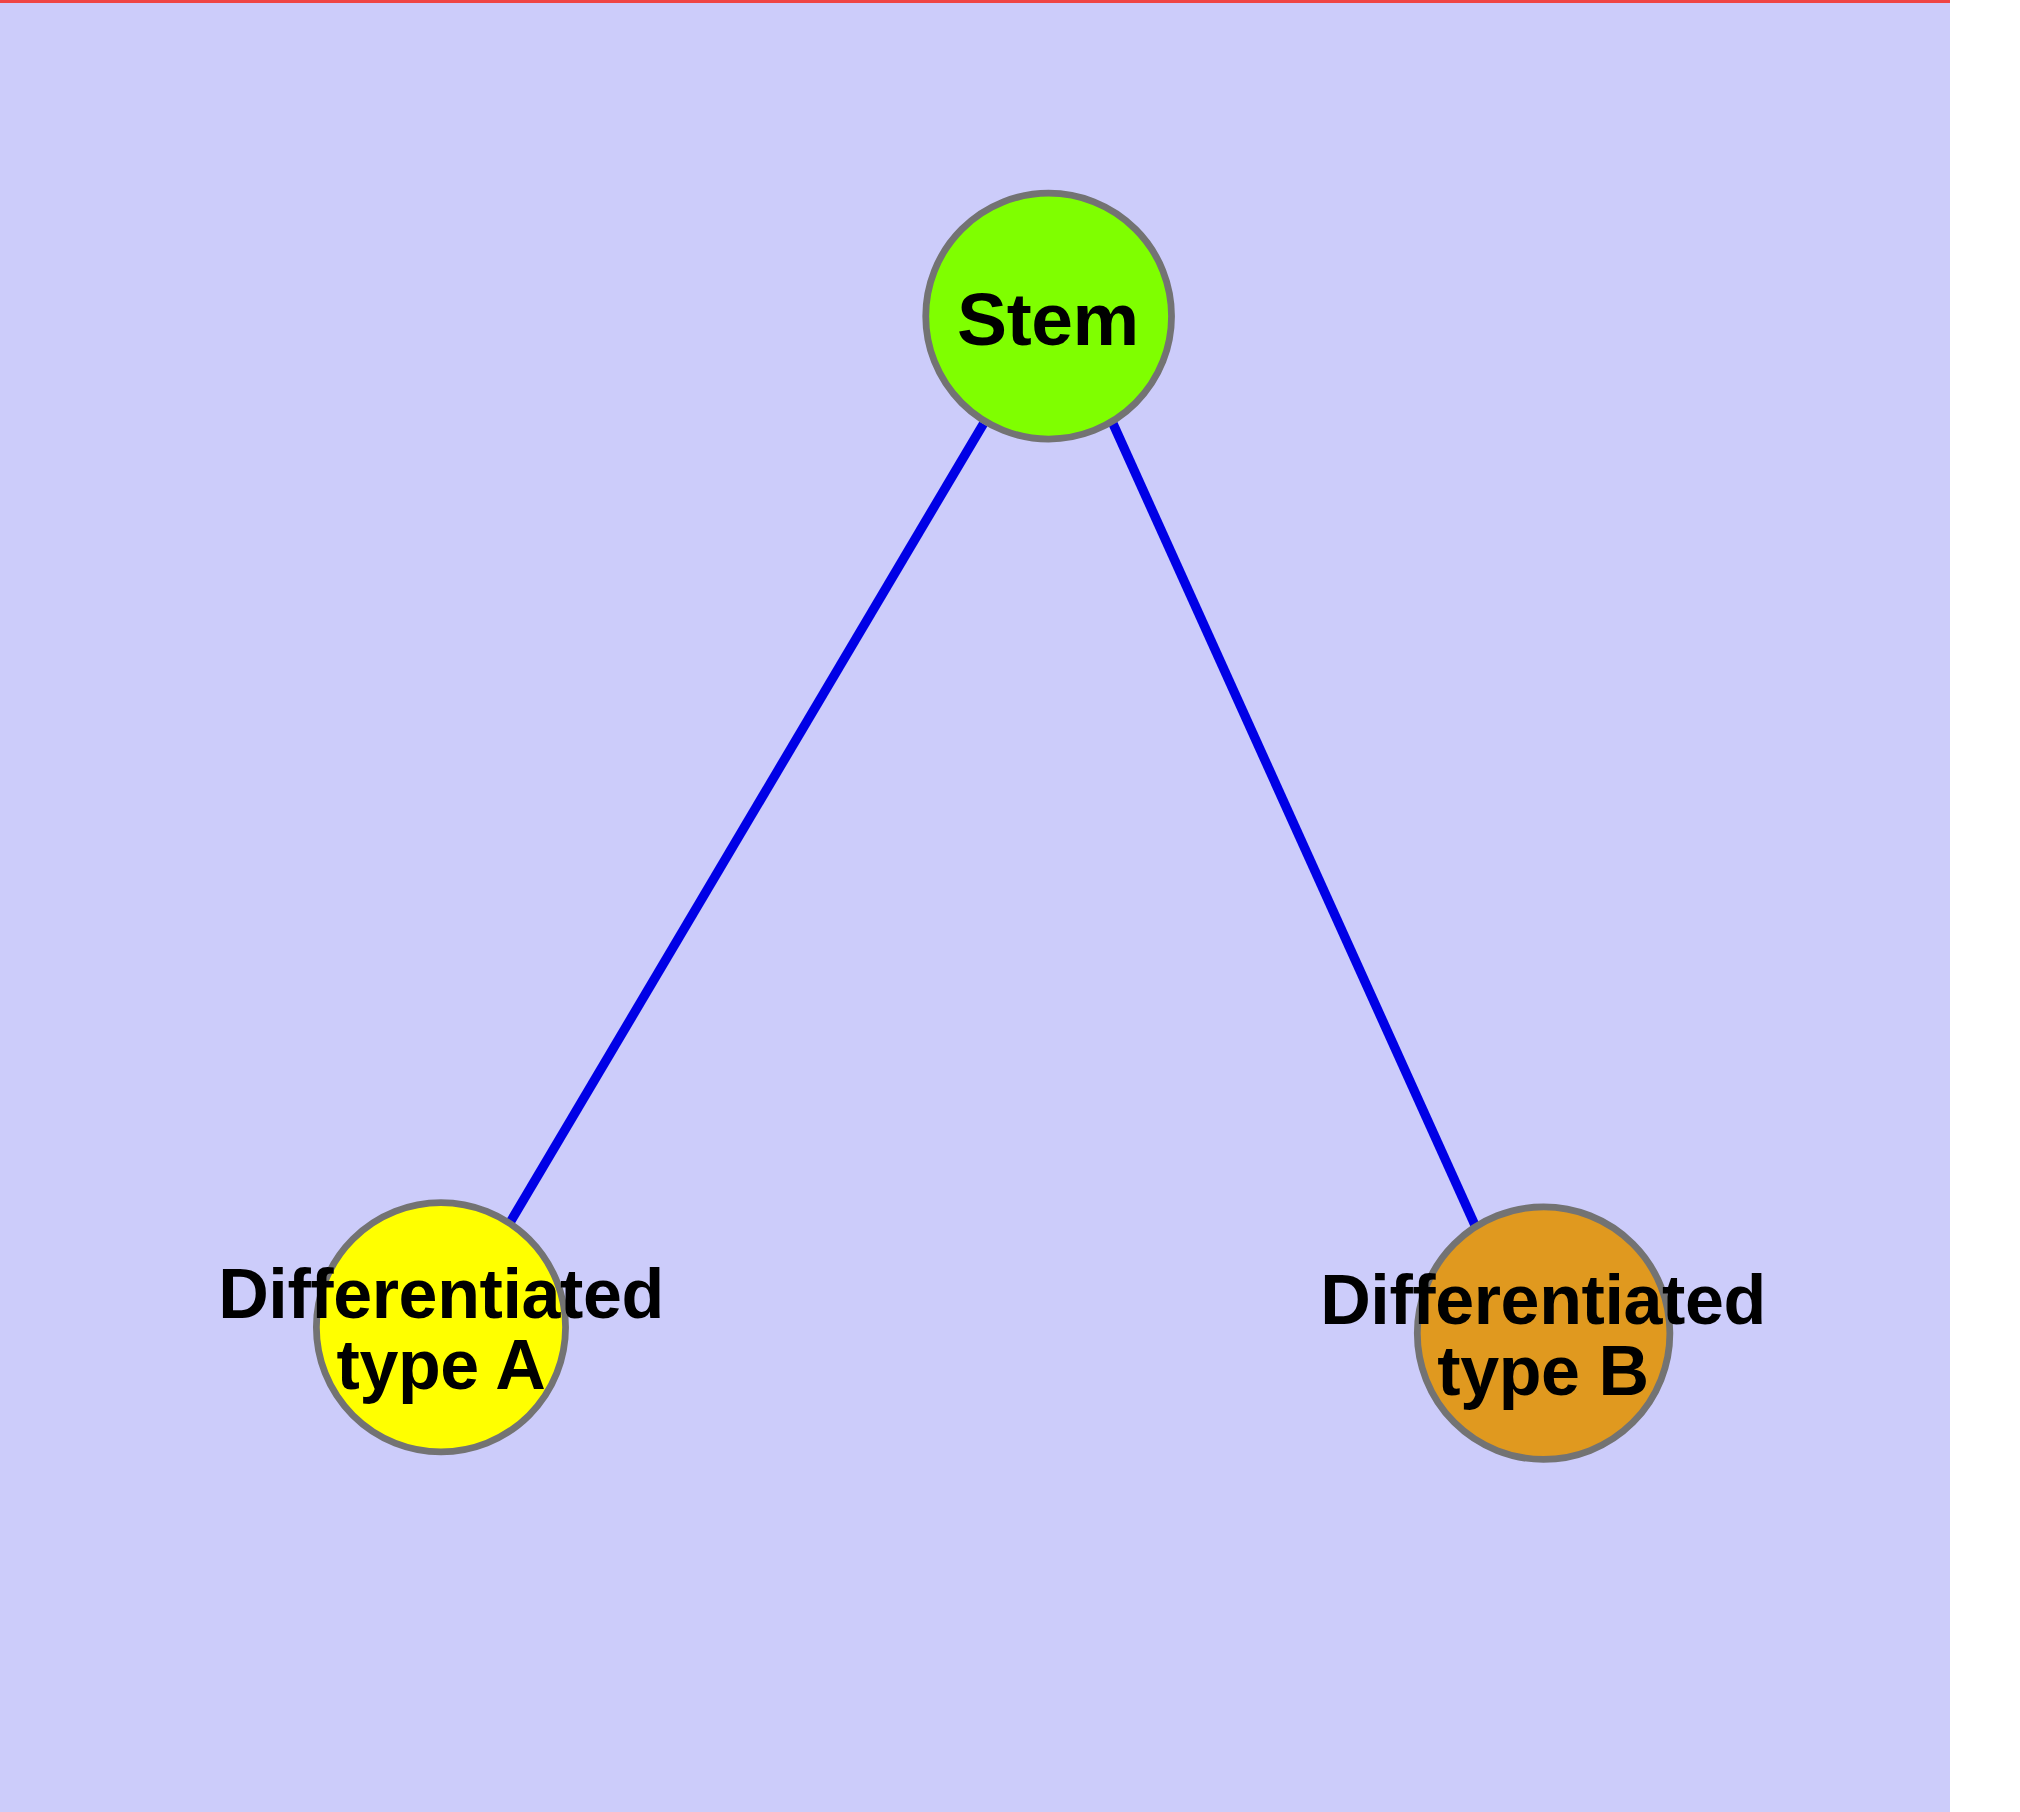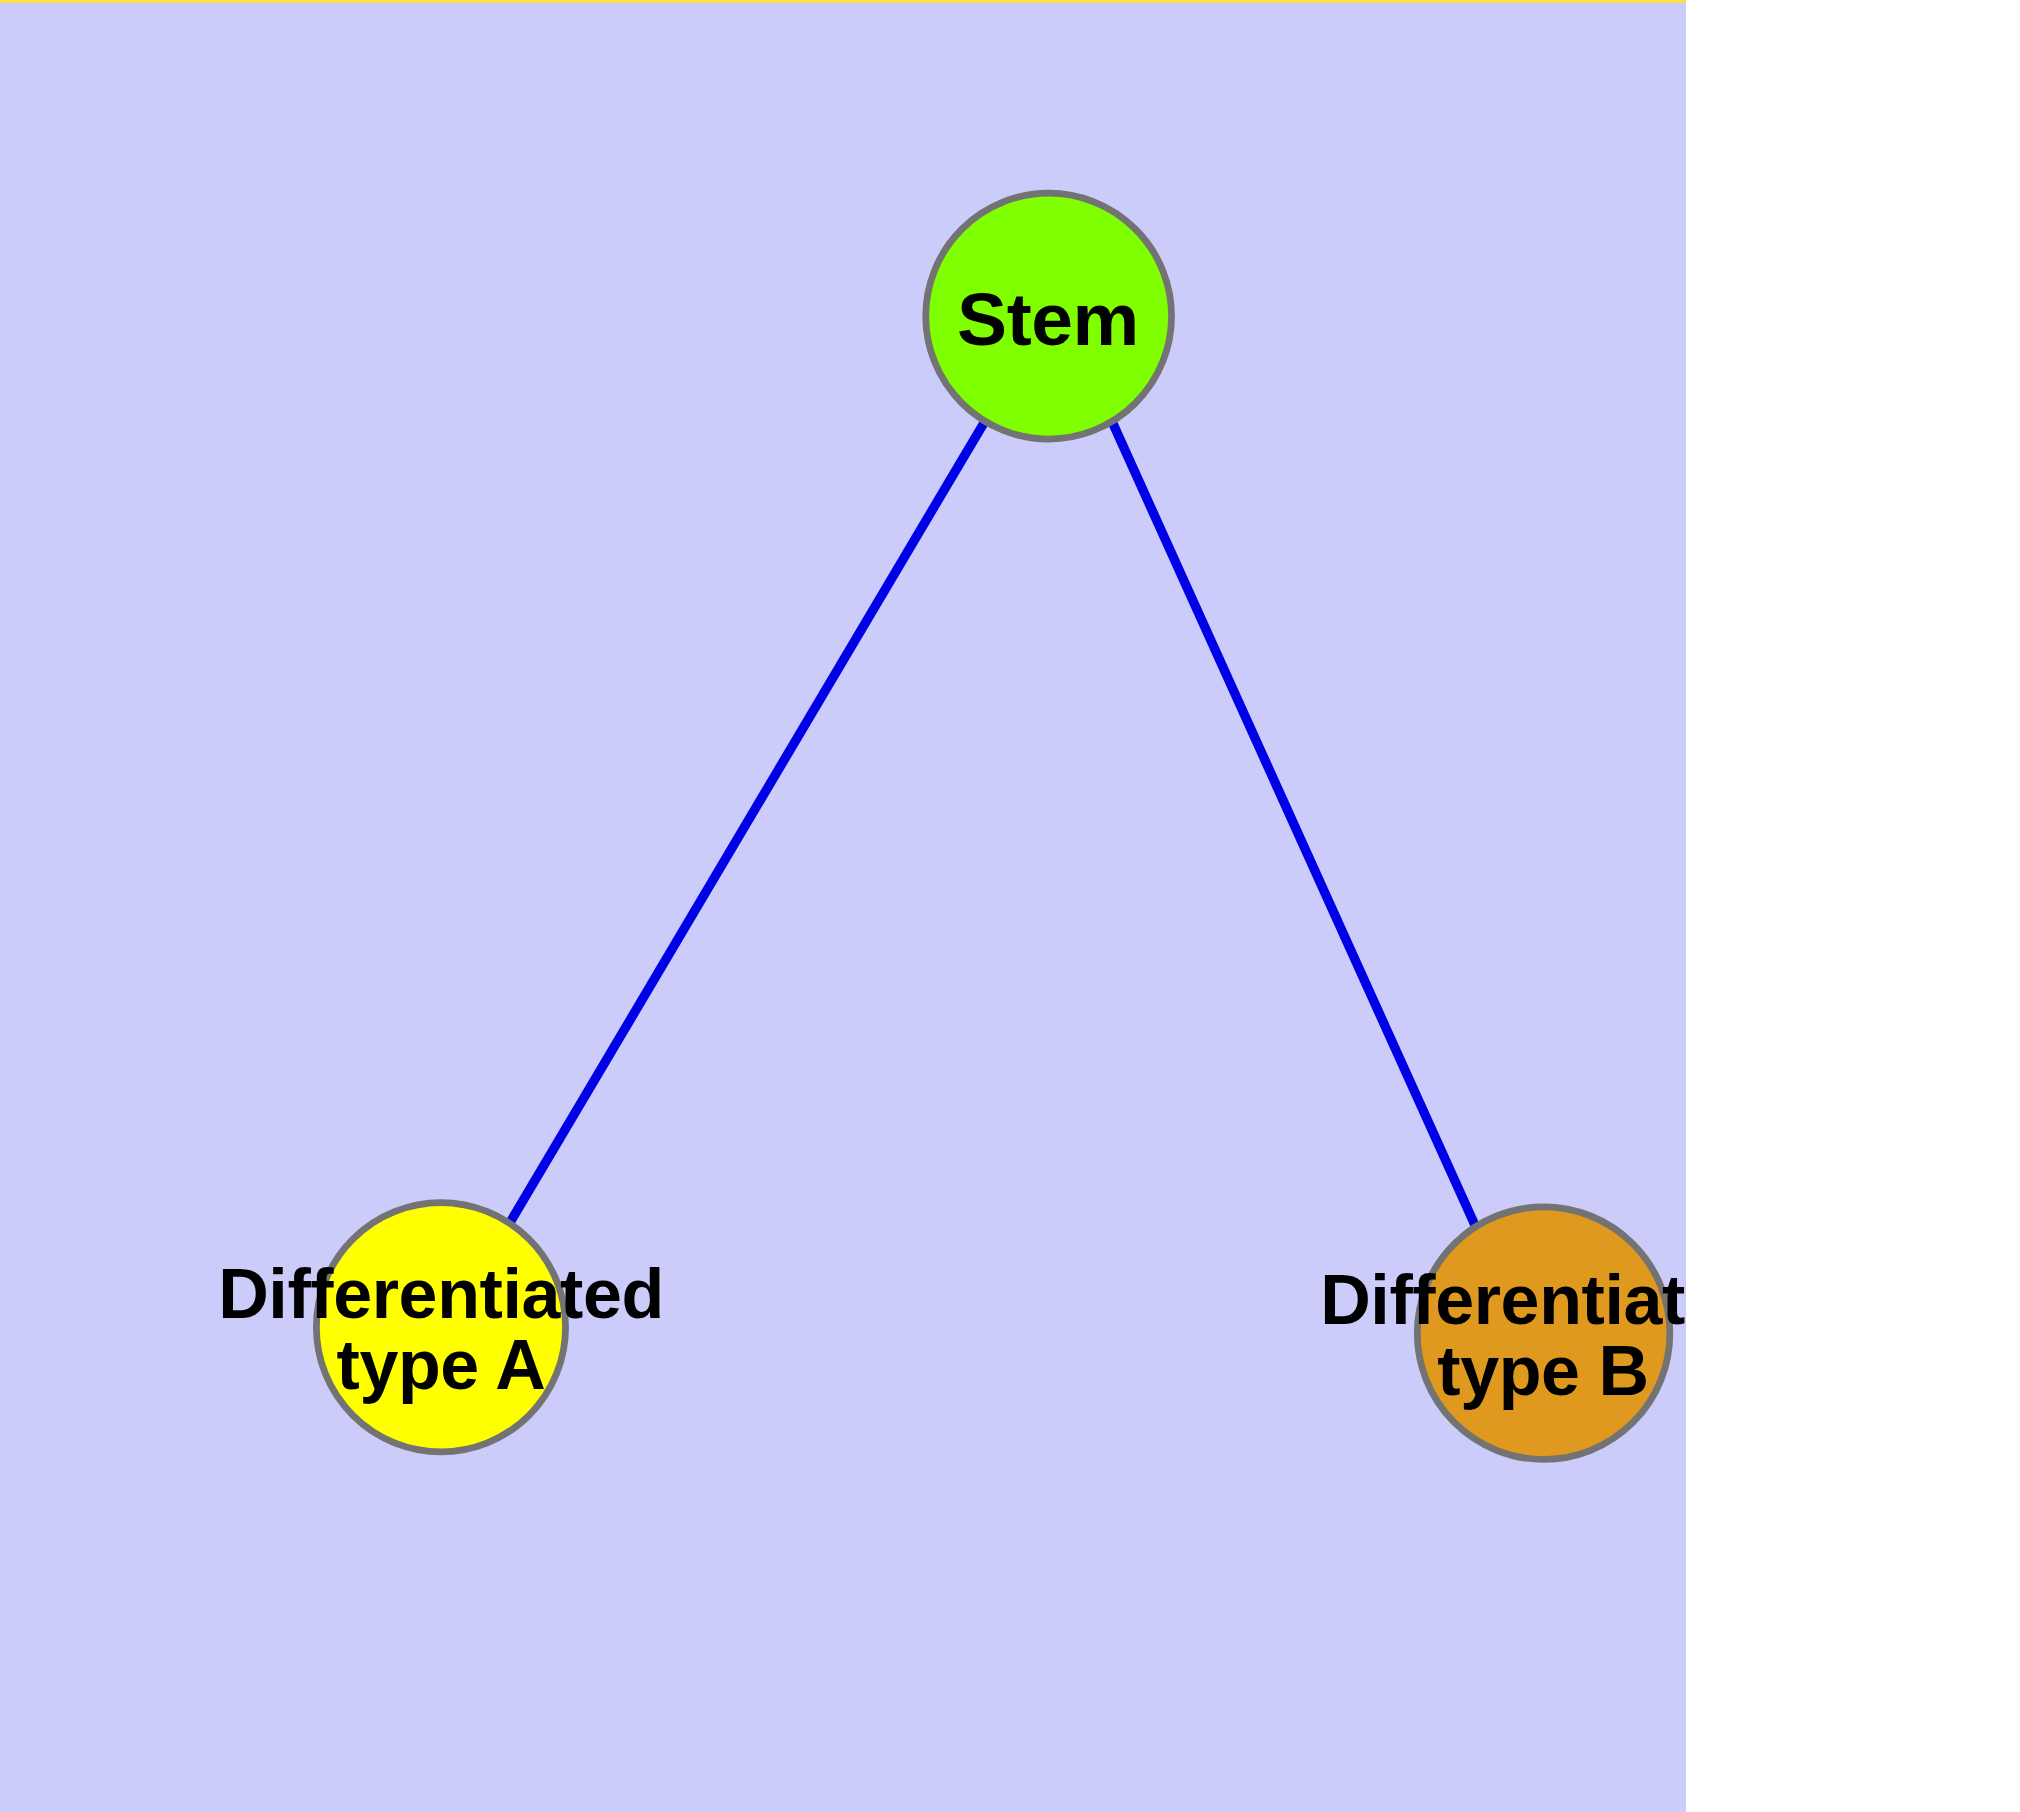--- a/index.html
+++ b/index.html
@@ -2,24 +2,24 @@
 <html style="font-size:13.6px"><head>
 <meta charset="utf-8">
 <style>
   html, body {
     margin: 0;
     padding: 0;
     background: #ffffff;
   }
   #stage {
     position: relative;
-    width: 1686px;
+    width: 1950px;
     height: 1812px;
     overflow: hidden;
-    background: #fde047;
+    background: #ef4444;
     font-family: "Liberation Sans", sans-serif;
   }
   #canvas-bg {
     position: absolute;
     left: 0;
     top: 2.5px;
     width: 2021px;
     height: 1810px;
     background: #ccccfa;
   }

